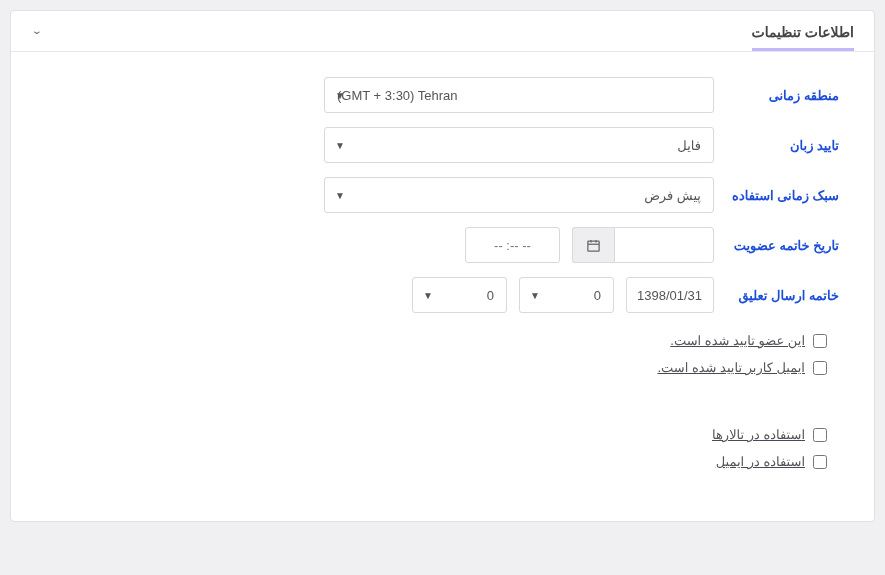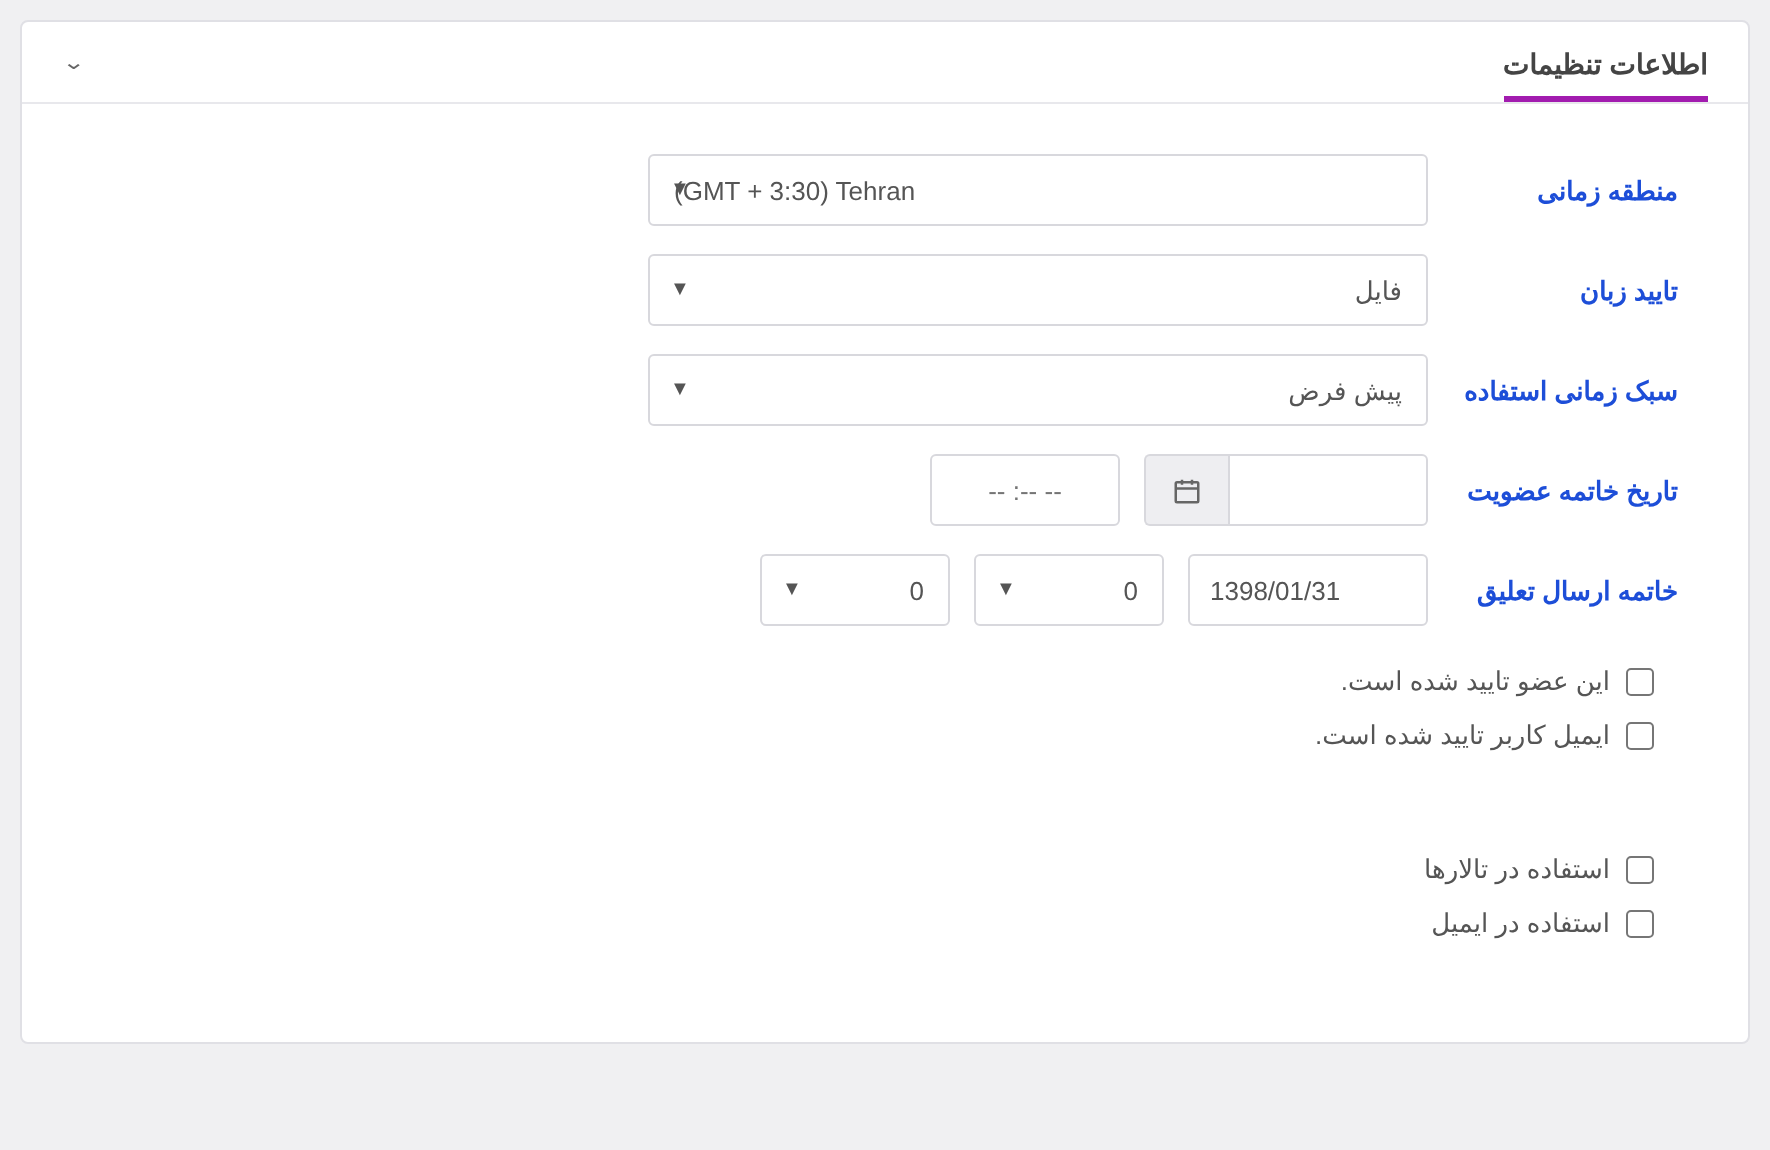--- a/index.html
+++ b/index.html
@@ -27,21 +27,21 @@
       justify-content: space-between;
       align-items: center;
       padding: 12px 20px;
       border-bottom: 1px solid #e8e8ec;
     }
     .panel-title {
       font-size: 14px;
       font-weight: bold;
       color: #444;
       padding-bottom: 8px;
-      border-bottom: 3px solid #a21caf;
+      border-bottom: 3px solid #c4b5fd;
       margin-bottom: -12px;
     }
     .collapse-icon {
       font-size: 14px;
       color: #666;
       cursor: pointer;
       transform: scaleY(0.7);
     }
     .panel-body {
       padding: 25px 35px 40px 35px;
@@ -138,21 +138,21 @@
     .time-input {
       width: 95px;
       margin-right: 12px;
     }
     .suspend-group {
       display: flex;
       gap: 12px;
       align-items: center;
     }
     .suspend-date {
-      width: 120px;
+      width: 88px;
     }
     .suspend-select {
       width: 95px;
       position: relative;
       border: 1px solid #d8d8dd;
       border-radius: 3px;
       background: #fff;
       height: 36px;
       display: flex;
       align-items: center;
@@ -167,20 +167,21 @@
     }
     .checkbox-section {
       margin-top: 20px;
     }
     .checkbox-row {
       display: flex;
       align-items: center;
       gap: 8px;
       margin-bottom: 12px;
       padding-right: 12px;
+      text-decoration: underline;
     }
     .checkbox {
       width: 14px;
       height: 14px;
       cursor: pointer;
       accent-color: #666;
     }
     .checkbox-label {
       font-size: 13px;
       color: #555;

